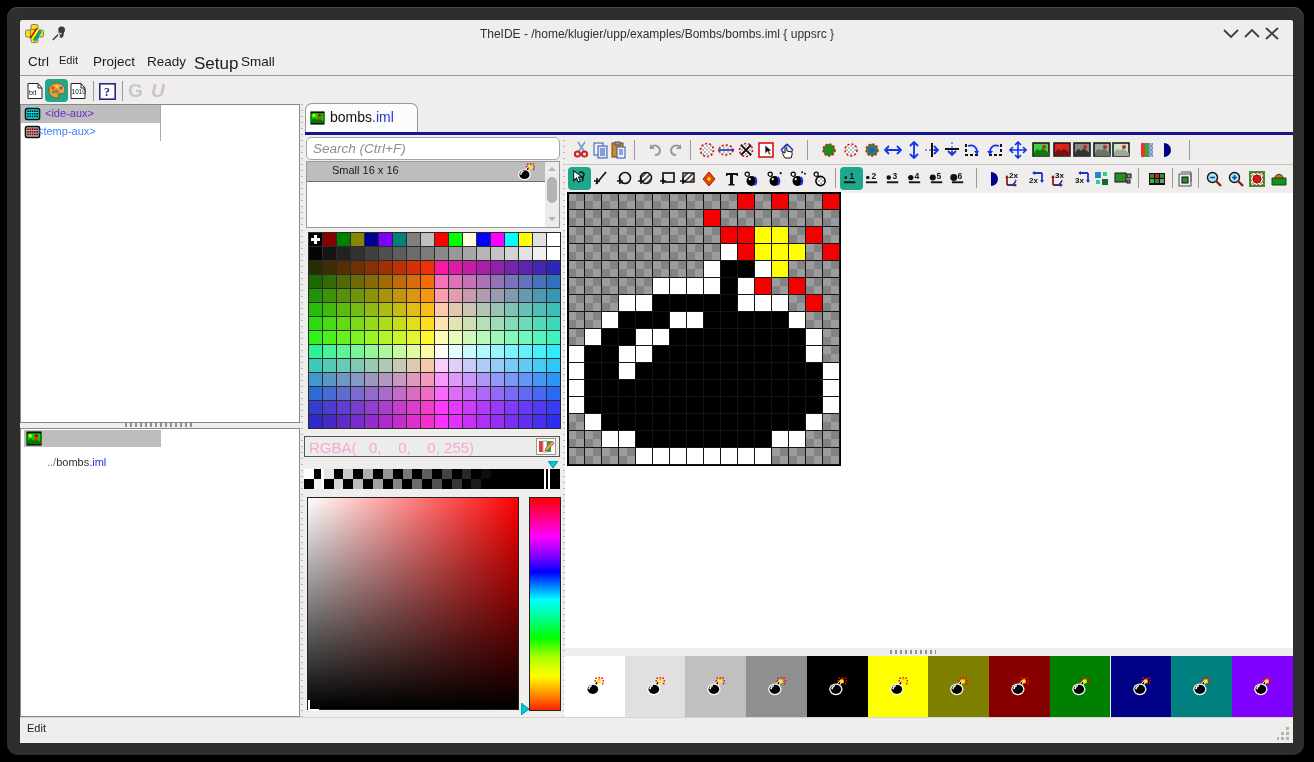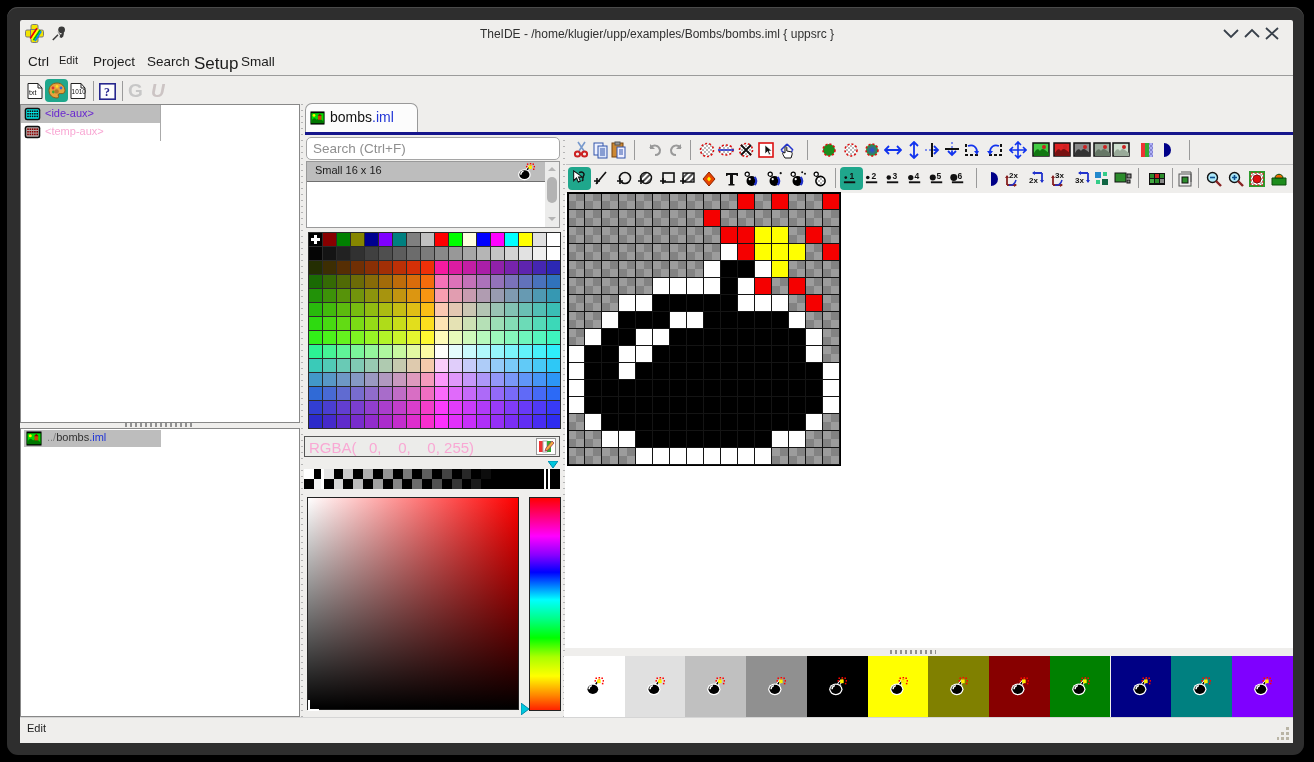--- a/index.html
+++ b/index.html
@@ -70,21 +70,21 @@
 <g stroke="#38404a" stroke-width="1.8" fill="none">
 <path d="M6 5l7 7 7-7" transform="translate(0,-1)"></path>
 <path d="M27 12l7-7 7 7" transform="translate(0,-1)"></path>
 <path d="M48 3l12 11M60 3 48 14" transform="translate(0,-1)"></path>
 </g>
 </svg>
 
 <div class="abs t13" style="left:28px;top:54px;font-size:13.5px">Ctrl</div>
 <div class="abs t13" style="left:59px;top:54px;font-size:11px">Edit</div>
 <div class="abs t13" style="left:93px;top:54px;font-size:13.5px">Project</div>
-<div class="abs t13" style="left:147px;top:54px;font-size:13.5px">Search</div>
+<div class="abs t13" style="left:147px;top:54px;font-size:13.5px">Ready</div>
 <div class="abs t13" style="left:194px;top:54px;font-size:17px">Setup</div>
 <div class="abs t13" style="left:241px;top:54px;font-size:13.5px">Small</div>
 <div class="abs" style="left:20px;top:75px;width:1273px;height:1px;background:#9b9b9b"></div>
 
 <svg class="abs" style="left:27px;top:83px" width="16" height="16" viewBox="0 0 16 16">
 <path d="M1 .5h10L15 5v10.5H1z" fill="#fff" stroke="#222"></path>
     <path d="M11 .5V5h4" fill="none" stroke="#222"></path>
 <text x="2" y="12" font-size="7" fill="#111" font-family="Liberation Sans">txt</text>
 </svg>
 <div class="abs" style="left:45px;top:79px;width:23px;height:23px;background:#1fa78c;border-radius:4px"></div>
@@ -149,46 +149,46 @@
       <rect x="7.8" y="6.0" width="1.6" height="1.6"></rect>
       <rect x="10.1" y="6.0" width="1.6" height="1.6"></rect>
       <rect x="12.4" y="6.0" width="1.6" height="1.6"></rect>
       <rect x="3.2" y="8.6" width="1.6" height="1.6"></rect>
       <rect x="5.5" y="8.6" width="1.6" height="1.6"></rect>
       <rect x="7.8" y="8.6" width="1.6" height="1.6"></rect>
       <rect x="10.1" y="8.6" width="1.6" height="1.6"></rect>
       <rect x="12.4" y="8.6" width="1.6" height="1.6"></rect>
     </g>
 </svg>
-<div class="abs t13" style="left:45px;top:125px;color:#f9a8d4">&lt;temp-aux&gt;</div>
+<div class="abs t13" style="left:37px;top:125px;color:#3b82f6">&lt;temp-aux&gt;</div>
 
 <div class="abs" style="left:20px;top:428px;width:280px;height:289px;background:#fff;border:1px solid #888;box-sizing:border-box"></div>
 <div class="abs" style="left:24px;top:430px;width:137px;height:17px;background:#bdbdbd"></div>
 <svg class="abs" style="left:26px;top:431px" width="16" height="15" viewBox="0 0 16 16">
     <use href="#imlicon"></use>
   </svg>
-<div class="abs t13" style="left:47px;top:431px"><span style="color:#808080">../</span><span style="color:#303030">bombs</span><span style="color:#2135d6">.iml</span></div>
+<div class="abs t13" style="left:47px;top:456px"><span style="color:#808080">../</span><span style="color:#303030">bombs</span><span style="color:#2135d6">.iml</span></div>
 
 <div class="abs" style="left:125px;top:423px;width:70px;height:4px;background:repeating-linear-gradient(90deg,#909090 0 2px,transparent 2px 5px)"></div>
 <div class="abs" style="left:301px;top:104px;width:2px;height:613px;background:repeating-linear-gradient(0deg,#b4b4b4 0 1.5px,transparent 1.5px 6px)"></div>
 <div class="abs" style="left:562.5px;top:136px;width:2px;height:581px;background:repeating-linear-gradient(0deg,#b4b4b4 0 1.5px,transparent 1.5px 6px)"></div>
 
 <div class="abs" style="left:305px;top:103px;width:113px;height:29px;background:#fcfcfc;border:1px solid #999;border-bottom:none;border-radius:7px 7px 0 0;box-sizing:border-box"></div>
 <svg class="abs" style="left:310px;top:111px" width="15" height="14" viewBox="0 0 16 16">
     <use href="#imlicon"></use>
   </svg>
 <div class="abs" style="left:330px;top:109px;font-size:14px"><span style="color:#111">bombs</span><span style="color:#2135d6">.iml</span></div>
 <div class="abs" style="left:305px;top:132px;width:988px;height:3px;background:#15158c"></div>
 
 <div class="abs" style="left:306px;top:137px;width:254px;height:23px;background:#fff;border:1px solid #a5a5a5;border-radius:5px;box-sizing:border-box"></div>
-<div class="abs" style="left:313px;top:141px;font-size:13.5px;color:#8f8f8f">Search (Ctrl+F)</div>
+<div class="abs" style="left:313px;top:141px;font-size:13.5px;font-style:italic;color:#8f8f8f">Search (Ctrl+F)</div>
 
 <div class="abs" style="left:306px;top:161px;width:254px;height:67px;background:#fff;border:1px solid #999;box-sizing:border-box"></div>
 <div class="abs" style="left:307px;top:162px;width:238px;height:19px;background:#bdbdbd;border-bottom:1.5px solid #6f6f6f"></div>
-<div class="abs t13" style="left:315px;top:164px">Small 16 x 16</div>
+<div class="abs t13" style="left:332px;top:164px">Small 16 x 16</div>
 <svg class="abs" style="left:517px;top:163px" width="18" height="18" viewBox="0 0 16 16">
     <use href="#bomb"></use>
   </svg>
 <div class="abs" style="left:545px;top:162px;width:14px;height:65px;background:#ececeb"></div>
 <svg class="abs" style="left:546px;top:165px" width="12" height="60" viewBox="0 0 12 60">
 <path d="M2 6l4-4 4 4z" fill="#b5b5b5"></path>
 <rect x="1" y="12" width="10" height="26" rx="5" fill="#b3b3b3"></rect>
 <path d="M2 52l4 4 4-4z" fill="#b5b5b5"></path>
 </svg>
 

